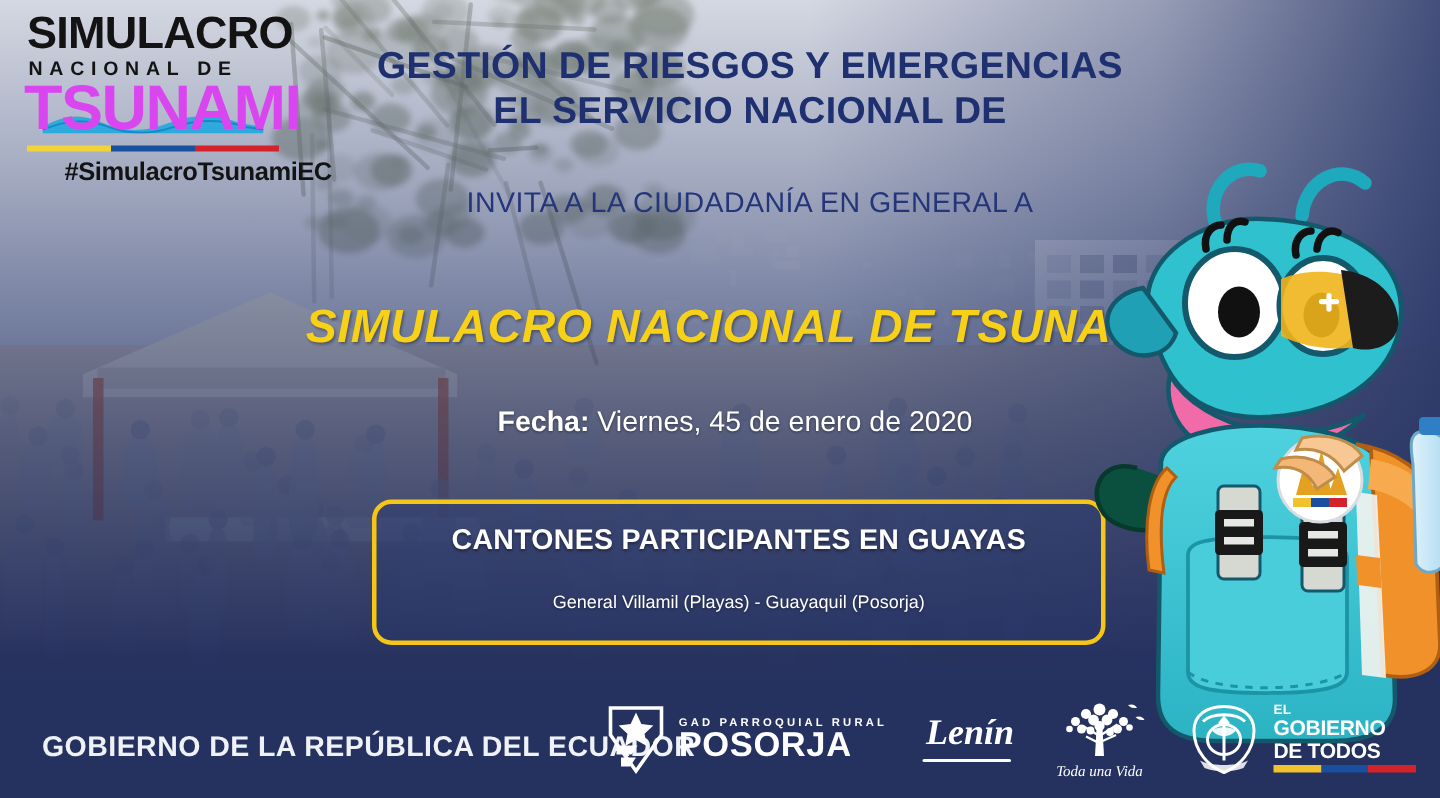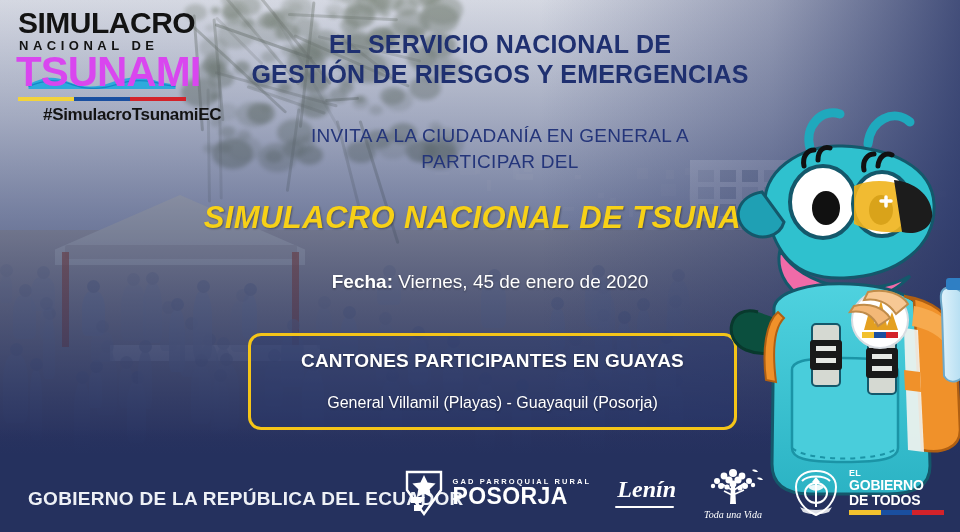--- a/index.html
+++ b/index.html
@@ -134,21 +134,21 @@
     position:absolute;left:248px;top:333px;width:489px;height:97px;
     border:3px solid #f5c518;border-radius:13px;
     background:rgba(40,54,108,.38);
     box-sizing:border-box;
   }
   .ybox-title{
     color:#fff;font-weight:bold;font-size:19px;text-align:center;margin-top:14px;letter-spacing:.2px;
     text-shadow:0 1px 2px rgba(0,0,0,.4);
   }
   .ybox-sub{
-    color:#fff;font-size:16px;text-align:center;margin-top:22px;
+    color:#fff;font-size:12px;text-align:center;margin-top:22px;
     text-shadow:0 1px 2px rgba(0,0,0,.4);
   }
 
   
   .mascot{position:absolute;left:718px;top:100px;width:250px;height:400px;}
 
   
   .gov-text{
     position:absolute;left:28px;bottom:22px;
     color:#eef1f6;font-size:19px;font-weight:bold;letter-spacing:.3px;
@@ -518,27 +518,26 @@
     </div>
     <div class="logo-flag">
       <i style="background:#f2d33b"></i>
         <i style="background:#1a4fa0"></i>
         <i style="background:#d3222a"></i>
     </div>
     <div class="logo-hash">#SimulacroTsunamiEC</div>
   </div>
 
   <div class="headline">
+    <div>GESTIÓN DE RIESGOS Y EMERGENCIAS</div>
     <div>EL SERVICIO NACIONAL DE</div>
-    <div>GESTIÓN DE RIESGOS Y EMERGENCIAS</div>
   </div>
 
   <div class="subhead">
     <div>INVITA A LA CIUDADANÍA EN GENERAL A</div>
-    <div>PARTICIPAR DEL</div>
   </div>
 
   <div class="bigtitle">SIMULACRO NACIONAL DE TSUNAMI</div>
 
   <div class="when">
     <div>
       <b>Fecha:</b><span> Viernes, 45 de enero de 2020</span>
     </div>
   </div>
 

